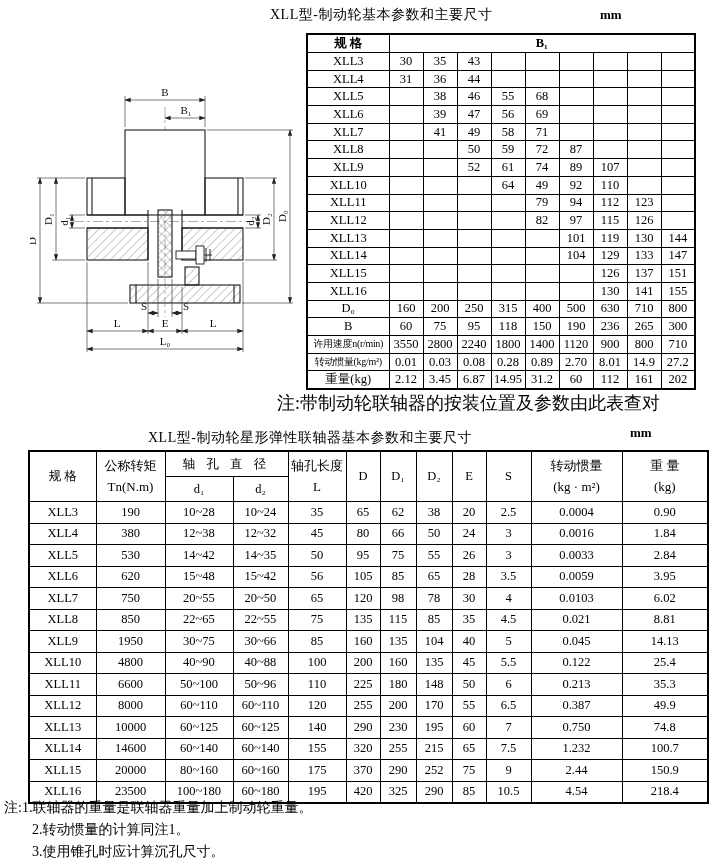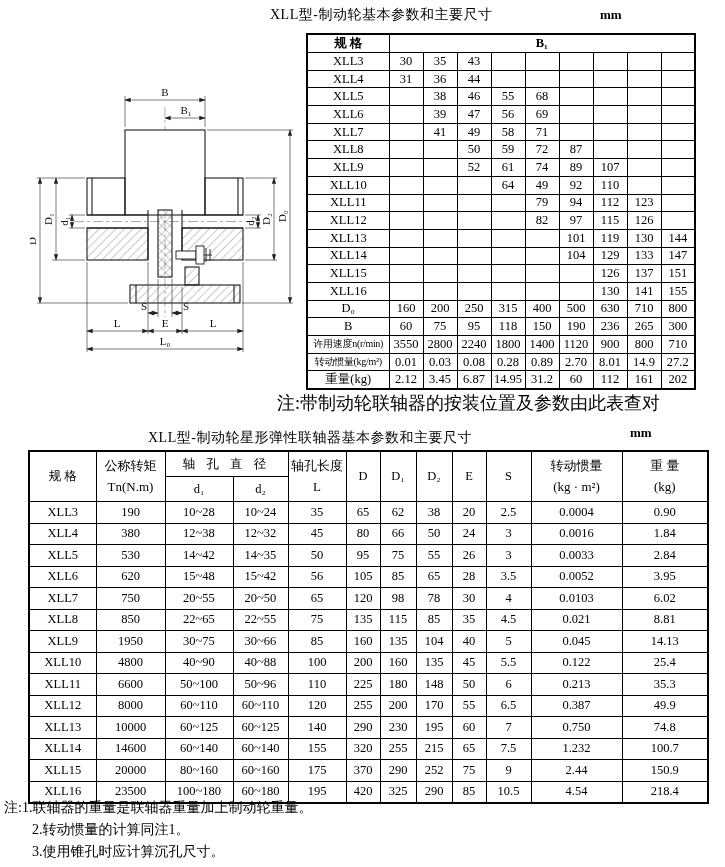--- a/index.html
+++ b/index.html
@@ -498,21 +498,21 @@
         <td class="rowlabel">XLL6</td>
         <td>620</td>
         <td>15~48</td>
         <td>15~42</td>
         <td>56</td>
         <td>105</td>
         <td>85</td>
         <td>65</td>
         <td>28</td>
         <td>3.5</td>
-        <td>0.0052</td>
+        <td>0.0059</td>
         <td>3.95</td>
       </tr>
       <tr>
         <td class="rowlabel">XLL7</td>
         <td>750</td>
         <td>20~55</td>
         <td>20~50</td>
         <td>65</td>
         <td>120</td>
         <td>98</td>

